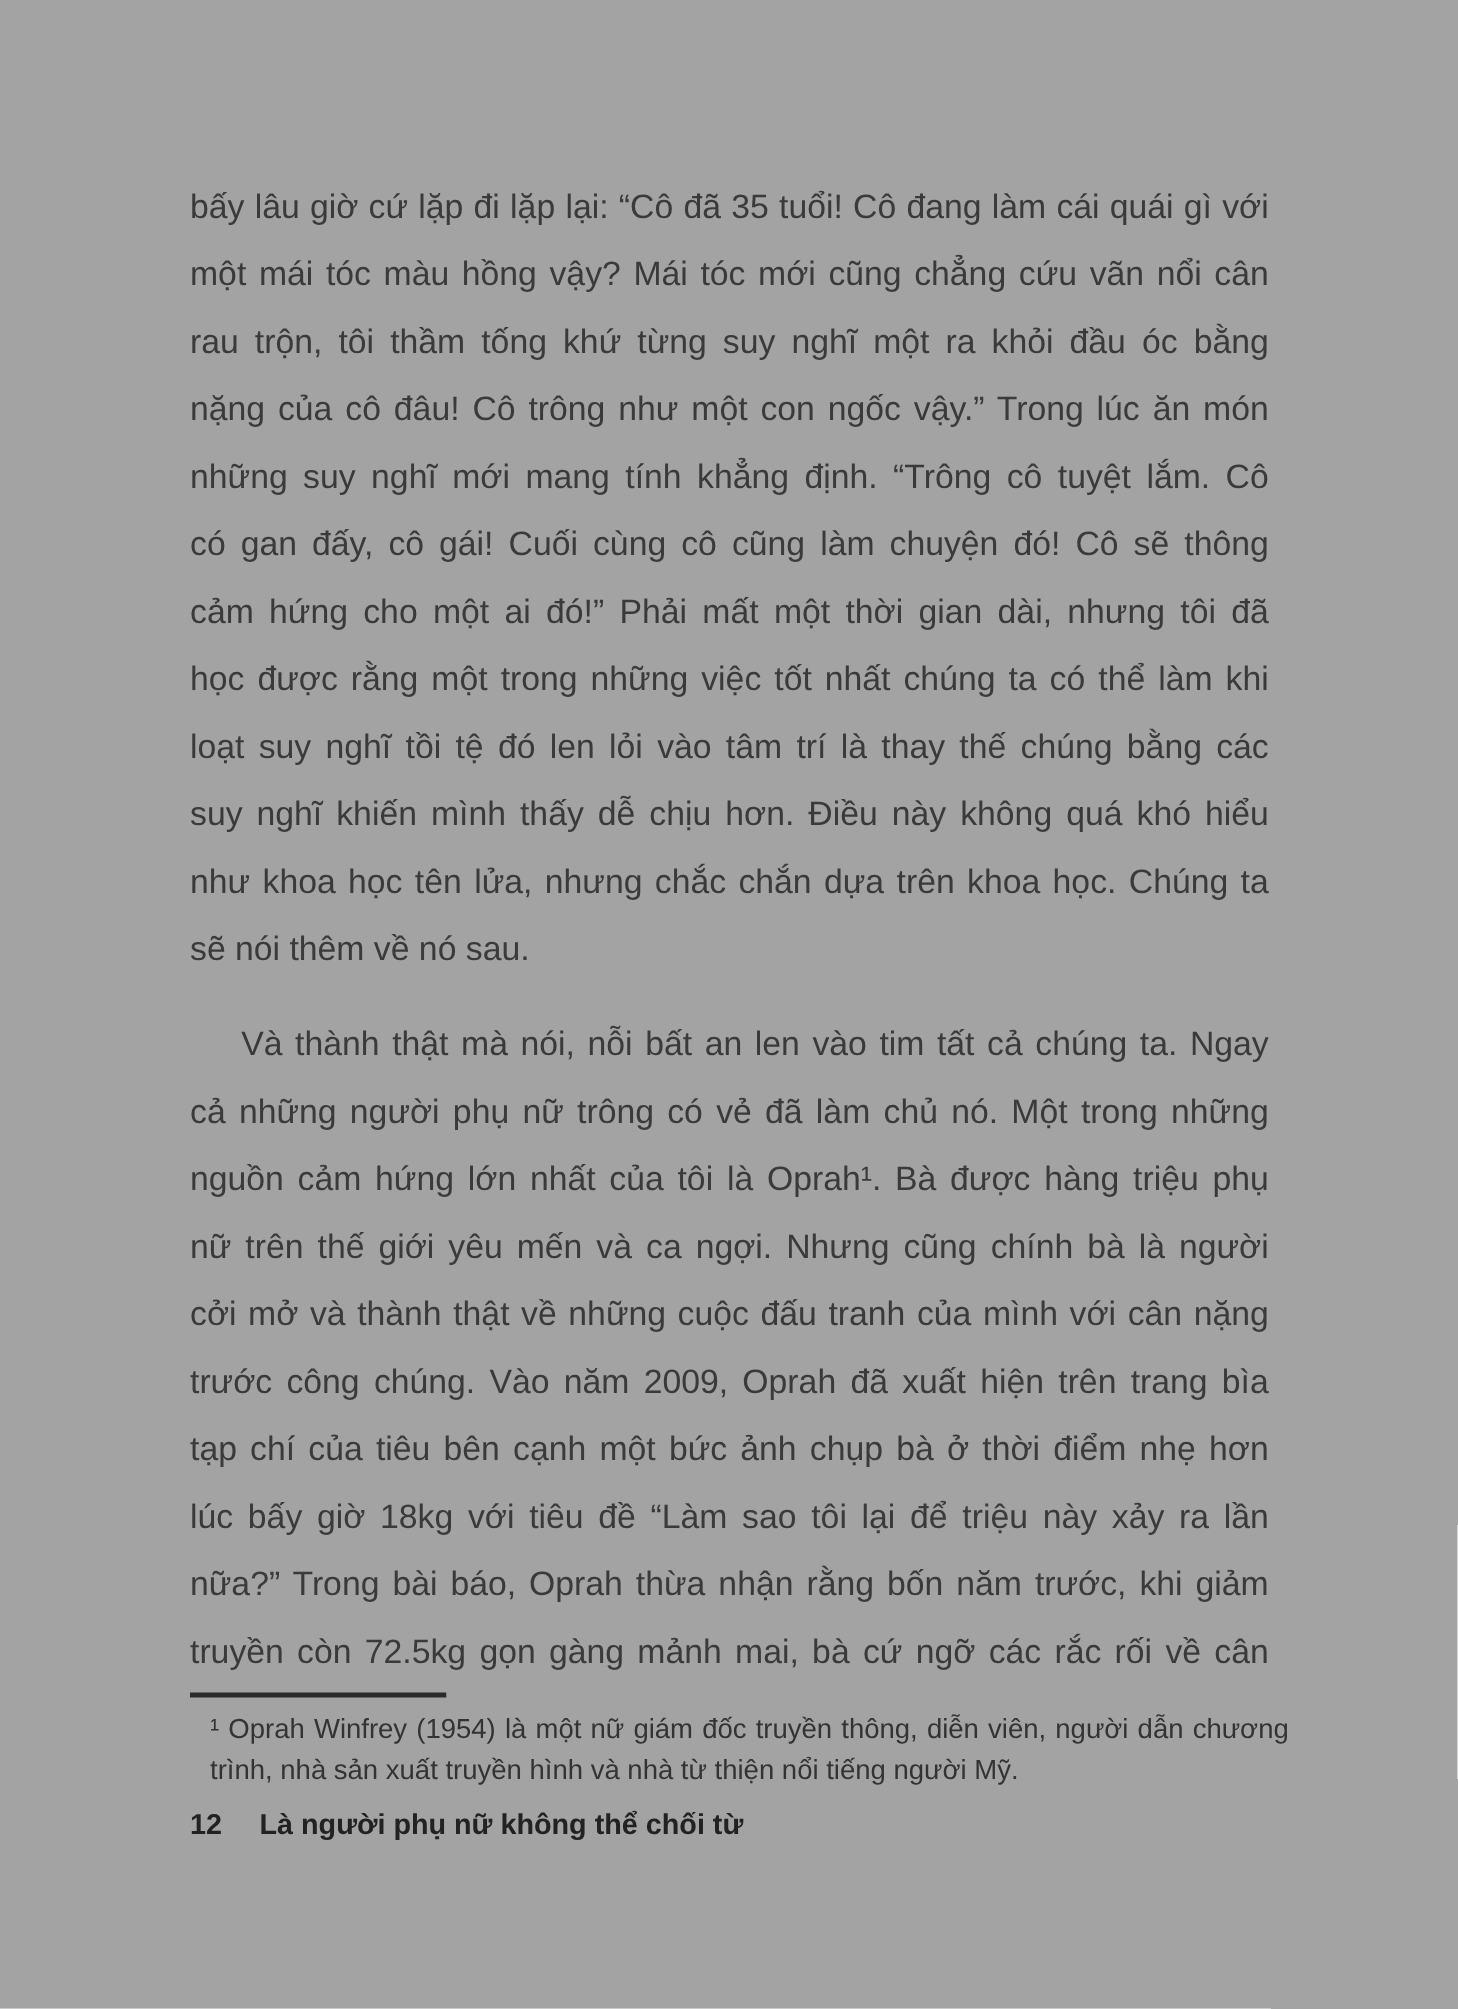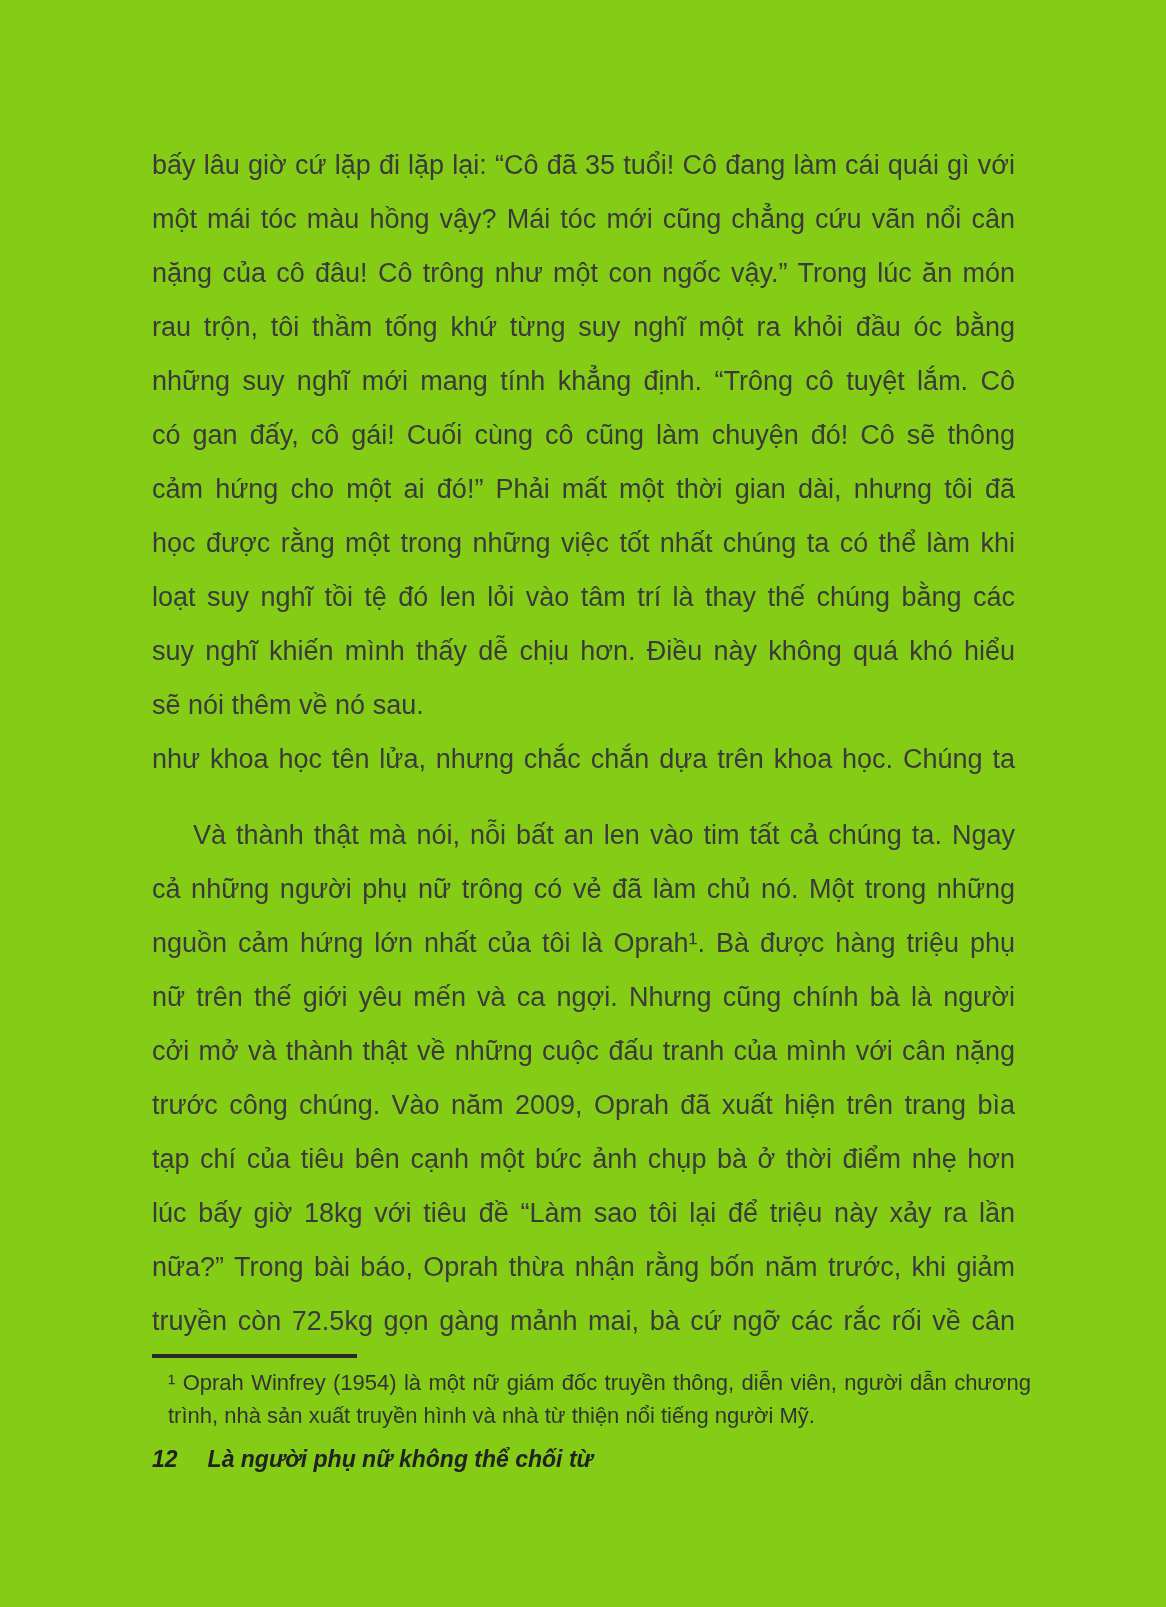--- a/index.html
+++ b/index.html
@@ -1,21 +1,21 @@
 <!DOCTYPE html>
 <html><head>
 <meta charset="utf-8">
 <style>
   * { margin: 0; padding: 0; box-sizing: border-box; }
   html, body { background: #ffffff; }
   .page {
     position: relative;
     width: 1166px;
     height: 1607px;
-    background: #84cc16;
+    background: #a3a3a3;
     font-family: "Liberation Sans", sans-serif;
     overflow: hidden;
   }
   .textcol {
     position: absolute;
     left: 152px;
     width: 863px;
   }
   .para {
     font-size: 27px;
@@ -56,41 +56,40 @@
   .footer {
     position: absolute;
     left: 152px;
     top: 1446px;
     display: flex;
     align-items: baseline;
     gap: 30px;
     font-size: 23px;
     font-weight: bold;
     color: #222222;
-    font-style: italic;
   }
 </style>
 </head>
 <body>
 
 <div class="page">
 
   <div id="para1" class="textcol para">
     <div class="line">bấy lâu giờ cứ lặp đi lặp lại: “Cô đã 35 tuổi! Cô đang làm cái quái gì với</div>
     <div class="line">một mái tóc màu hồng vậy? Mái tóc mới cũng chẳng cứu vãn nổi cân</div>
+    <div class="line">rau trộn, tôi thầm tống khứ từng suy nghĩ một ra khỏi đầu óc bằng</div>
     <div class="line">nặng của cô đâu! Cô trông như một con ngốc vậy.” Trong lúc ăn món</div>
-    <div class="line">rau trộn, tôi thầm tống khứ từng suy nghĩ một ra khỏi đầu óc bằng</div>
     <div class="line">những suy nghĩ mới mang tính khẳng định. “Trông cô tuyệt lắm. Cô</div>
     <div class="line">có gan đấy, cô gái! Cuối cùng cô cũng làm chuyện đó! Cô sẽ thông</div>
     <div class="line">cảm hứng cho một ai đó!” Phải mất một thời gian dài, nhưng tôi đã</div>
     <div class="line">học được rằng một trong những việc tốt nhất chúng ta có thể làm khi</div>
     <div class="line">loạt suy nghĩ tồi tệ đó len lỏi vào tâm trí là thay thế chúng bằng các</div>
     <div class="line">suy nghĩ khiến mình thấy dễ chịu hơn. Điều này không quá khó hiểu</div>
+    <div class="line">như khoa học tên lửa, nhưng chắc chắn dựa trên khoa học. Chúng ta</div>
     <div class="line last">sẽ nói thêm về nó sau.</div>
-    <div class="line">như khoa học tên lửa, nhưng chắc chắn dựa trên khoa học. Chúng ta</div>
   </div>
 
   <div id="para2" class="textcol para">
     <div class="line indent">Và thành thật mà nói, nỗi bất an len vào tim tất cả chúng ta. Ngay</div>
     <div class="line">cả những người phụ nữ trông có vẻ đã làm chủ nó. Một trong những</div>
     <div class="line">nguồn cảm hứng lớn nhất của tôi là Oprah¹. Bà được hàng triệu phụ</div>
     <div class="line">nữ trên thế giới yêu mến và ca ngợi. Nhưng cũng chính bà là người</div>
     <div class="line">cởi mở và thành thật về những cuộc đấu tranh của mình với cân nặng</div>
     <div class="line">trước công chúng. Vào năm 2009, Oprah đã xuất hiện trên trang bìa</div>
     <div class="line">tạp chí của tiêu bên cạnh một bức ảnh chụp bà ở thời điểm nhẹ hơn</div>

